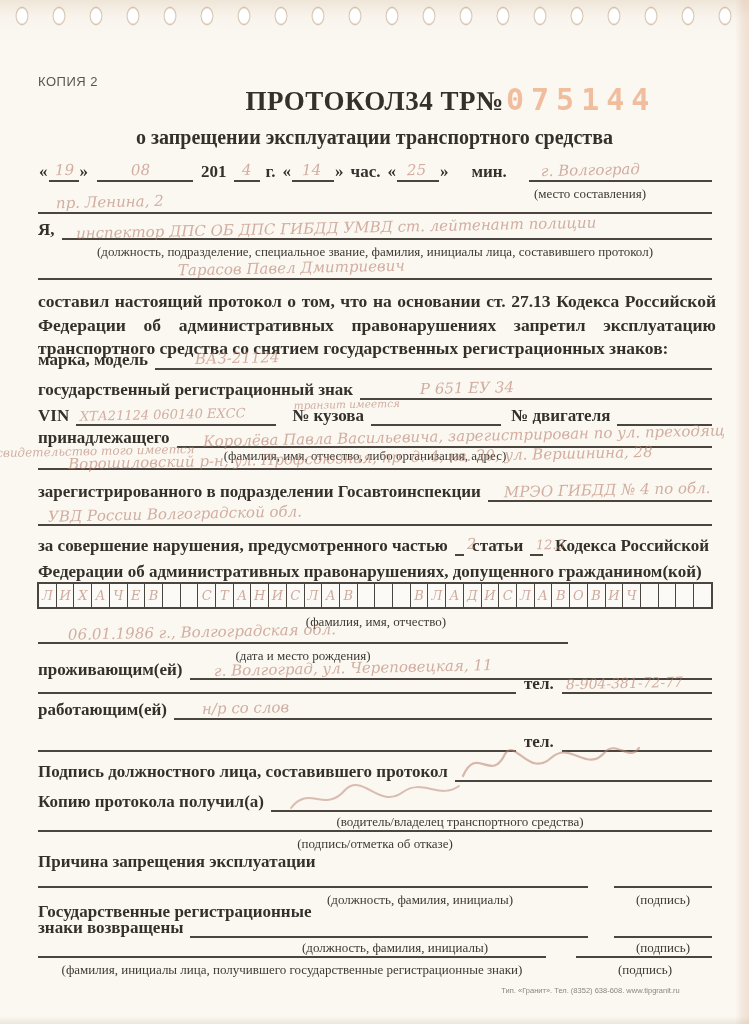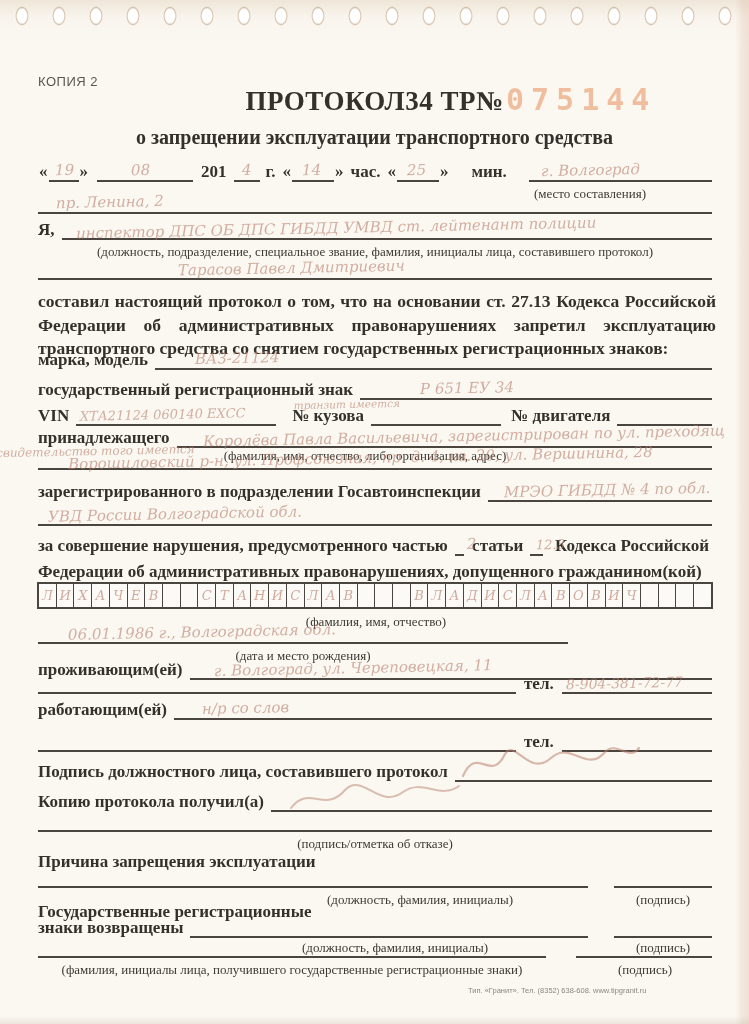--- a/index.html
+++ b/index.html
@@ -39,21 +39,21 @@
   #subtitle{position:absolute;left:0;top:126px;width:100%;text-align:center;font-weight:bold;font-size:20px}
   #paragraph{position:absolute;left:38px;top:290px;width:678px;font-weight:bold;font-size:17.5px;
       line-height:23.5px;text-align:justify;white-space:normal}
 
   #fio-grid{position:absolute;left:37px;top:582px;width:676px;height:27px;display:flex;border:2px solid #4a453f;background:rgba(255,255,255,.3)}
   .cell{flex:1 0 0;border-right:1.5px solid #4a453f;font-family:"DejaVu Serif",serif;font-style:italic;font-size:13px;
       color:rgba(184,128,110,.65);display:flex;align-items:center;justify-content:center;overflow:hidden}
   .cell:last-child{border-right:none}
 
   .sig{position:absolute;pointer-events:none}
-  #footer-print{position:absolute;left:468px;top:986px;width:245px;text-align:left;
+  #footer-print{position:absolute;left:468px;top:986px;width:245px;text-align:center;
       font-family:"Liberation Sans",sans-serif;font-size:7.5px;color:#8a8680}
 </style>
 </head>
 <body>
 
 <div id="page">
   <div id="torn-edge"></div>
 
   <div id="copy-label">КОПИЯ 2</div>
 
@@ -263,20 +263,21 @@
   <svg class="sig" style="left:455px;top:732px" width="190" height="56" viewBox="0 0 190 56">
     <path d="M8 44 C22 12 36 52 50 22 C60 6 74 46 96 26 C116 8 132 42 150 20 C162 8 174 30 184 16" fill="none" stroke="rgba(186,130,112,.55)" stroke-width="2.2" stroke-linecap="round"></path>
   </svg>
   <div class="row" style="left:38px;top:792px;width:674px;height:20px">
     <span class="lbl">Копию протокола получил(а)</span>
     <span class="bl fill"></span>
   </div>
   <svg class="sig" style="left:285px;top:770px" width="180" height="48" viewBox="0 0 180 48">
     <path d="M6 38 C24 14 40 44 60 20 C78 2 94 40 118 22 C138 8 154 30 174 16" fill="none" stroke="rgba(186,130,112,.5)" stroke-width="2" stroke-linecap="round"></path>
   </svg>
+  <div class="cap" style="left:280px;top:814px;width:360px">(водитель/владелец транспортного средства)</div>
 
   <div class="row" style="left:38px;top:822px;width:674px;height:10px">
     <span class="bl fill"></span>
   </div>
   <div class="cap" style="left:38px;top:836px;width:674px">(подпись/отметка об отказе)</div>
 
   <div class="boldtxt" style="left:38px;top:852px">Причина запрещения эксплуатации</div>
   <div class="row" style="left:38px;top:870px;width:674px;height:18px">
     <span class="bl fill"></span>
     <span class="sp" style="width:26px"></span>

